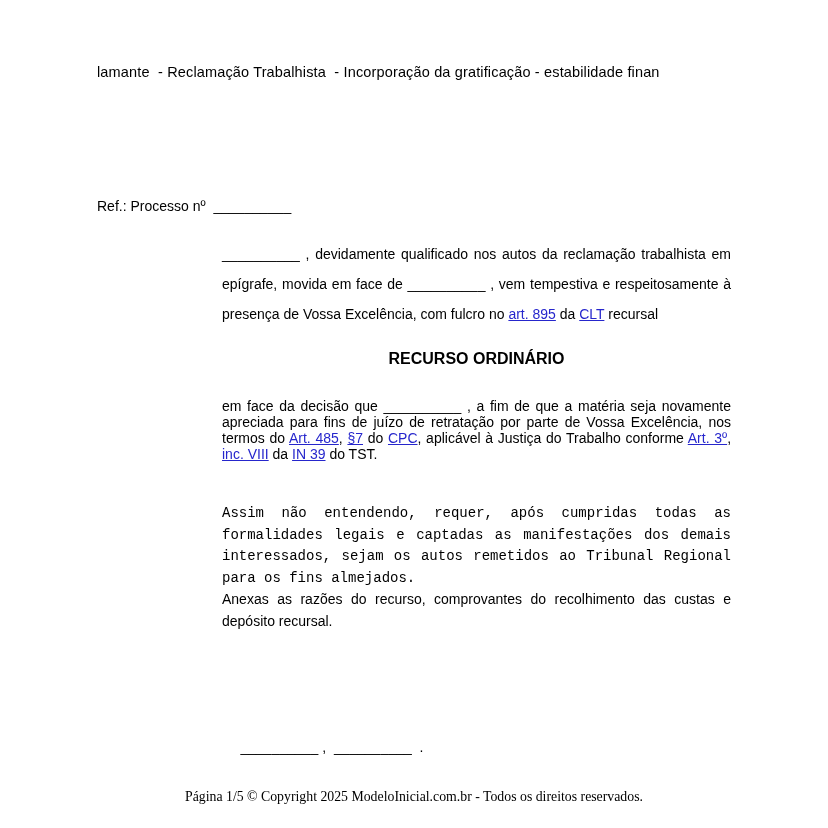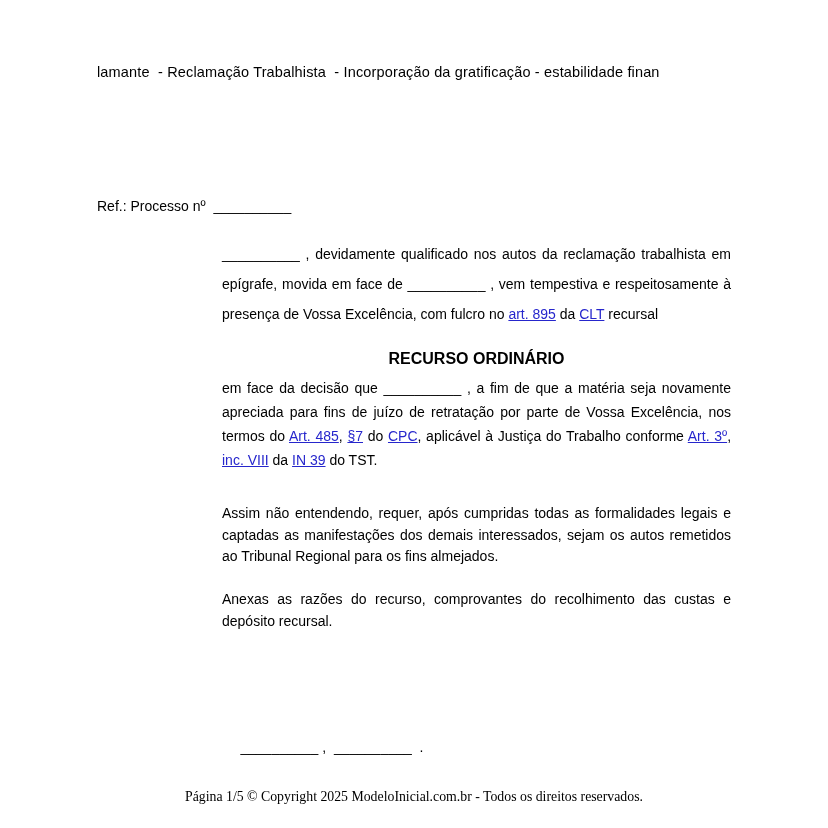--- a/index.html
+++ b/index.html
@@ -50,22 +50,22 @@
   }
   .para {
     position: absolute;
     left: 0;
     width: 509px;
     margin: 0;
     text-align: justify;
   }
   .para-opening   { top: 215px; line-height: 30px; }
   .doc-heading    { top: 326px; width: 509px; position: absolute; text-align: center; font-weight: bold; font-size: 16px; margin: 0; }
-  .para-decision  { top: 352px; line-height: 24px; }
-  .para-request   { top: 479px; line-height: 21.5px; }
+  .para-decision  { top: 374px; line-height: 16px; }
+  .para-request   { top: 479px; line-height: 21.5px; font-family: Liberation Mono, monospace; }
   .para-attach    { top: 565px; line-height: 21.5px; }
   .closing-line {
     left: 97px;
     top: 628px;
   }
   .signature-line {
     left: 0;
     width: 664px;
     top: 716px;
     text-align: center;

